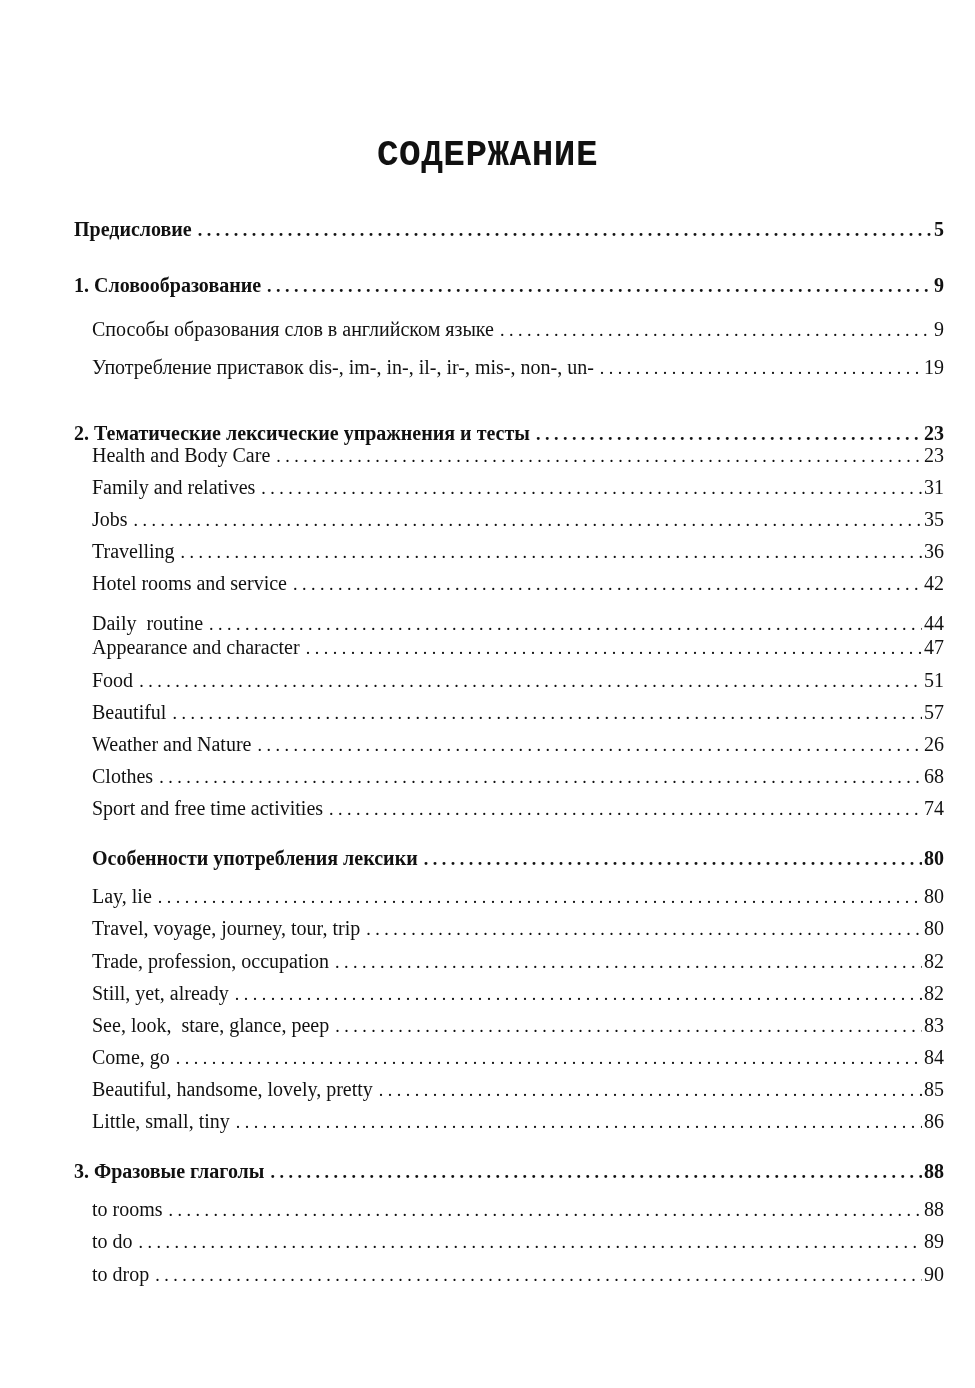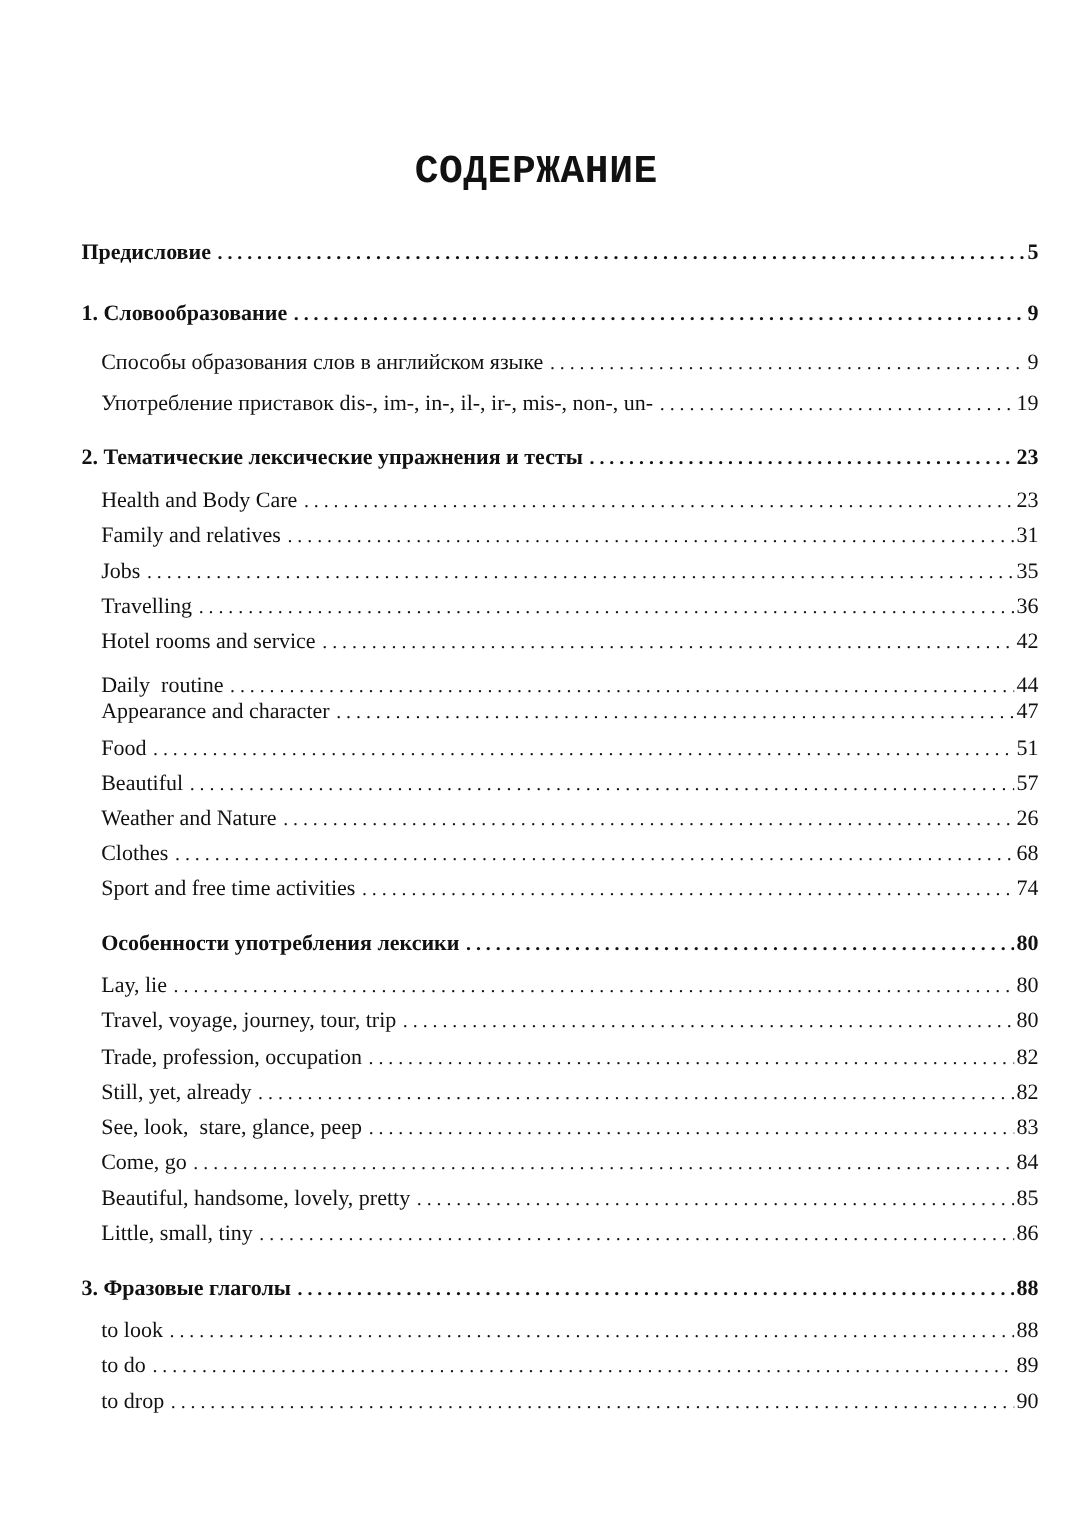--- a/index.html
+++ b/index.html
@@ -95,21 +95,21 @@
       <span class="label">Способы образования слов в английском языке</span>
       <span class="leader"></span>
       <span class="page">9</span>
     </div>
   <div class="row sub" style="top:353px">
       <span class="label">Употребление приставок dis-, im-, in-, il-, ir-, mis-, non-, un-</span>
       <span class="leader"></span>
       <span class="page">19</span>
     </div>
 
-  <div class="row bold" style="top:402px">
+  <div class="row bold" style="top:419px">
       <span class="label">2. Тематические лексические упражнения и тесты</span>
       <span class="leader"></span>
       <span class="page">23</span>
     </div>
   <div class="row sub" style="top:441px">
       <span class="label">Health and Body Care</span>
       <span class="leader"></span>
       <span class="page">23</span>
     </div>
   <div class="row sub" style="top:473px">
@@ -213,21 +213,21 @@
       <span class="leader"></span>
       <span class="page">86</span>
     </div>
 
   <div class="row bold" style="top:1157px">
       <span class="label">3. Фразовые глаголы</span>
       <span class="leader"></span>
       <span class="page">88</span>
     </div>
   <div class="row sub" style="top:1195px">
-      <span class="label">to look</span>
+      <span class="label">to rooms</span>
       <span class="leader"></span>
       <span class="page">88</span>
     </div>
   <div class="row sub" style="top:1227px">
       <span class="label">to do</span>
       <span class="leader"></span>
       <span class="page">89</span>
     </div>
   <div class="row sub" style="top:1260px">
       <span class="label">to drop</span>

